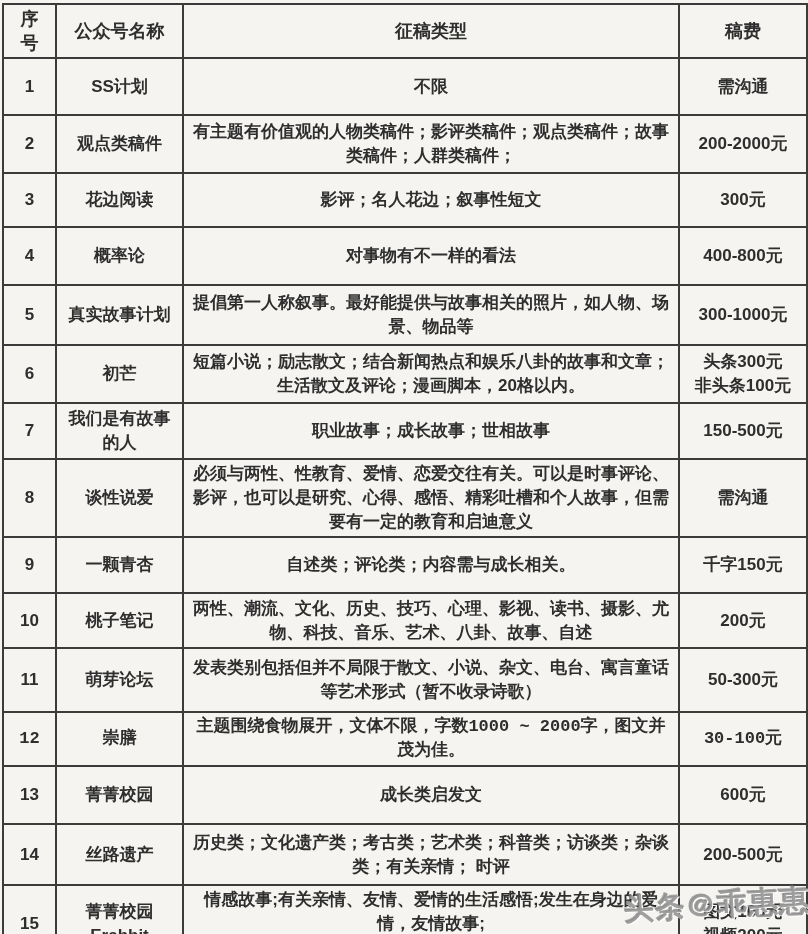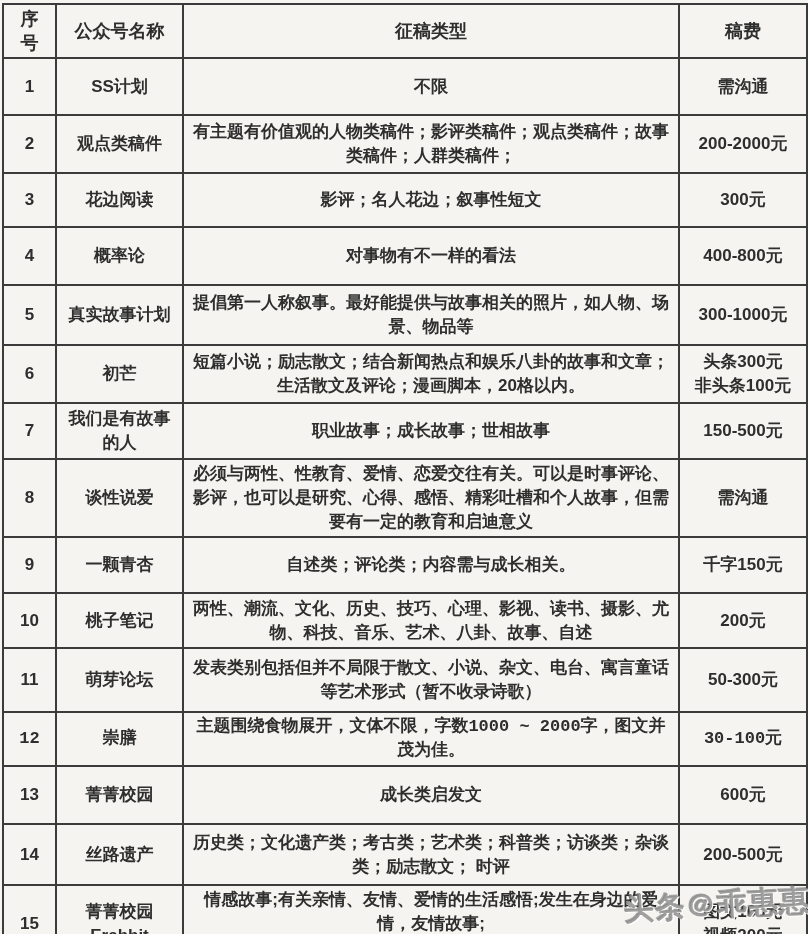--- a/index.html
+++ b/index.html
@@ -180,21 +180,21 @@
   <tr>
     <td>13</td>
     <td>菁菁校园</td>
     <td>成长类启发文</td>
     <td>600元</td>
   </tr>
 
   <tr>
     <td>14</td>
     <td>丝路遗产</td>
-    <td>历史类；文化遗产类；考古类；艺术类；科普类；访谈类；杂谈类；励志散文； 时评</td>
+    <td>历史类；文化遗产类；考古类；艺术类；科普类；访谈类；杂谈类；有关亲情； 时评</td>
     <td>200-500元</td>
   </tr>
 
   <tr>
     <td>15</td>
     <td>菁菁校园
 Erabbit</td>
     <td>情感故事;有关亲情、友情、爱情的生活感悟;发生在身边的爱情，友情故事;
 时事热点个人体悟:励志散文:书评、影评等。</td>
     <td>图文100元

